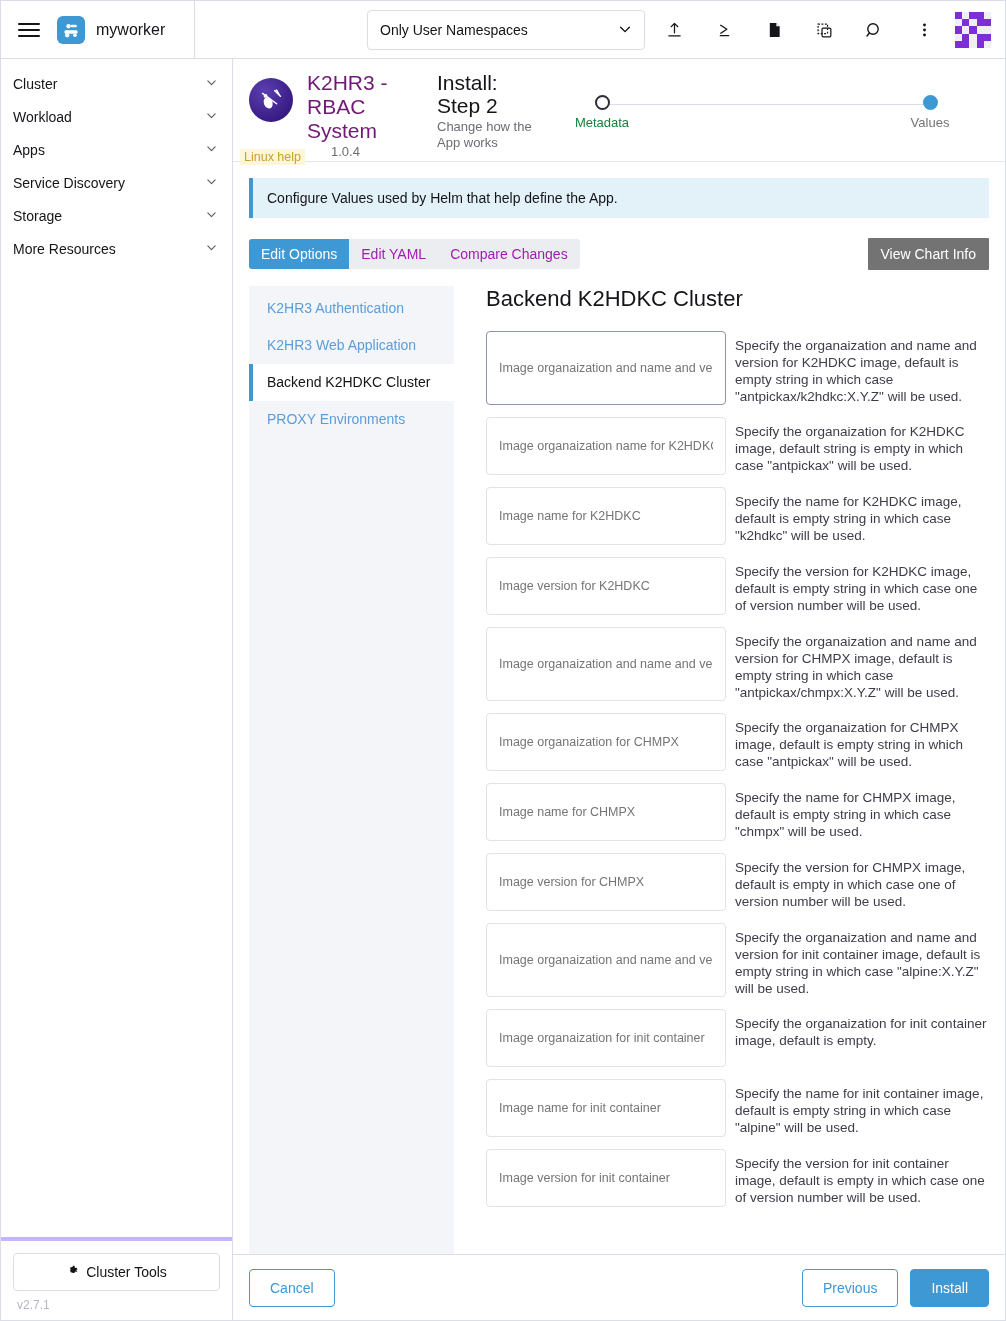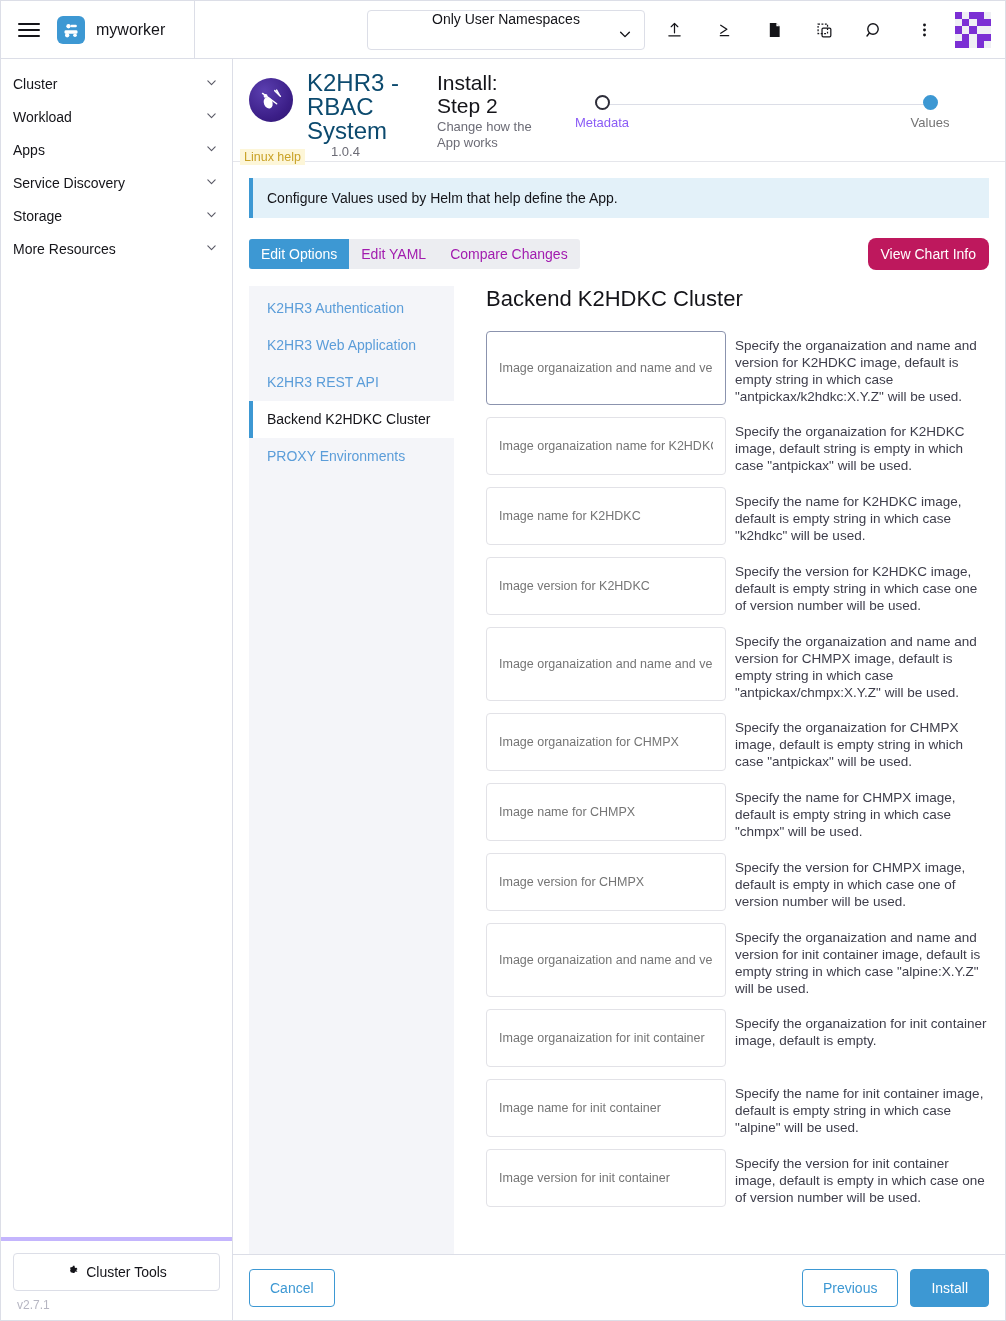--- a/index.html
+++ b/index.html
@@ -29,21 +29,21 @@
     display: flex; align-items: center; justify-content: center;
   }
   .brand-name { font-size: 16px; color: #141419; }
   .topbar-divider { width: 1px; height: 58px; background: #dcdee7; margin-left: 29px; }
 
   .ns-select {
     position: absolute; left: 366px; top: 9px;
     width: 278px; height: 40px;
     border: 1px solid #dcdee7; border-radius: 4px; background: #fff;
     display: flex; align-items: center; padding: 0 12px;
-    font-size: 14px; color: #141419; cursor: pointer; flex-direction: column;
+    font-size: 14px; color: #141419; cursor: pointer;
   }
   .ns-select .caret { margin-left: auto; }
 
   .top-icons { position: absolute; right: 8px; top: 0; height: 58px; display: flex; align-items: center; gap: 0; }
   .top-icon {
     width: 50px; height: 58px; display: flex; align-items: center; justify-content: center;
     cursor: pointer; color: #141419;
   }
   .avatar {
     width: 36px; height: 36px; margin-left: 6px; margin-right: 6px;
@@ -84,52 +84,52 @@
     display: flex; align-items: flex-start; padding: 12px 16px 0 16px;
     border-bottom: 1px solid #e5e6eb; position: relative; min-height: 103px;
   }
   .app-icon {
     width: 44px; height: 44px; border-radius: 50%;
     background: radial-gradient(circle at 35% 30%, #5b3fb0 0%, #3b1e87 65%, #2e166e 100%);
     display: flex; align-items: center; justify-content: center;
     flex: 0 0 44px; margin-top: 7px;
   }
   .app-titlebox { margin-left: 14px; width: 108px; flex: 0 0 108px; position: relative; }
-  .app-title { font-size: 24px; line-height: 24px; color: #0c4a6e; }
+  .app-title { font-size: 21px; line-height: 24px; color: #701a75; }
   .app-version { font-size: 13px; color: #6c6c76; margin-top: 1px; margin-left: 24px; }
   .linux-badge {
     position: absolute; left: -67px; top: 78px;
     background: #fdf6d8; color: #c9a227;
     font-size: 12.5px; padding: 1px 4px; white-space: nowrap;
   }
   .step-box { margin-left: 22px; width: 108px; flex: 0 0 108px; }
   .step-title { font-size: 21px; line-height: 23px; color: #141419; }
   .step-sub { font-size: 13px; line-height: 16px; color: #6c6c76; margin-top: 2px; }
 
   .stepper { flex: 1 1 auto; position: relative; margin-left: 22px; margin-top: 24px; height: 60px; }
   .stepper-line { position: absolute; left: 28px; right: 58px; top: 9px; height: 1px; background: #dcdee7; }
   .step-node { position: absolute; top: 0; display: flex; flex-direction: column; align-items: center; width: 70px; cursor: pointer; }
   .step-node .dot { width: 15px; height: 15px; border-radius: 50%; background: #fff; border: 2px solid #2d2d39; }
   .step-node.active .dot { background: #3d98d3; border-color: #3d98d3; }
-  .step-node .lbl { font-size: 13px; color: #8b5cf6; margin-top: 5px; white-space: nowrap; }
+  .step-node .lbl { font-size: 13px; color: #15803d; margin-top: 5px; white-space: nowrap; }
   .step-node.active .lbl { color: #737373; }
 
   .notice-wrap { padding: 16px 16px 0 16px; }
   .notice {
     background: #e3f1f9; border-left: 4px solid #3d98d3;
     padding: 12px 14px; font-size: 14px; color: #141419;
   }
 
   .tabs-row { display: flex; align-items: center; padding: 20px 16px 0 16px; }
   .tabgroup { display: flex; background: #ecedf1; border-radius: 3px; overflow: hidden; }
   .tab { padding: 7px 12px; font-size: 14px; color: #a21caf; cursor: pointer; white-space: nowrap; }
   .tab.active { background: #3d98d3; color: #fff; }
   .btn-chartinfo {
-    margin-left: auto; background: #be185d; color: #fff; border: none;
-    border-radius: 8px; padding: 8px 13px; font-size: 14px; cursor: pointer;
+    margin-left: auto; background: #737373; color: #fff; border: none;
+    border-radius: 1px; padding: 8px 13px; font-size: 14px; cursor: pointer;
     font-family: "Liberation Sans", sans-serif;
   }
 
   
   .pane { flex: 1 1 auto; display: flex; min-height: 0; padding: 16px 16px 0 16px; overflow: hidden; }
   .questions-nav { width: 205px; flex: 0 0 205px; background: #f4f5f9; align-self: stretch; padding-top: 4px; }
   .q-item {
     padding: 10px 14px; font-size: 14px; color: #5b9dd9; cursor: pointer; line-height: 17px;
     border-left: 4px solid transparent;
   }
@@ -376,21 +376,20 @@
           <div class="tab">Edit YAML</div>
           <div class="tab">Compare Changes</div>
         </div>
         <button class="btn-chartinfo">View Chart Info</button>
       </div>
 
       <div class="pane">
         <div class="questions-nav">
           <div class="q-item">K2HR3 Authentication</div>
           <div class="q-item">K2HR3 Web Application</div>
-          <div class="q-item">K2HR3 REST API</div>
           <div class="q-item active">Backend K2HDKC Cluster</div>
           <div class="q-item">PROXY Environments</div>
         </div>
 
         <div class="fields-area">
           <div class="fields-title">Backend K2HDKC Cluster</div>
           <div id="fields-list">
               <div class="field-row focused">
                 <input class="field-input" type="text" placeholder="Image organaization and name and version for K2HDKC" style="">
                 <div class="field-desc">Specify the organaization and name and version for K2HDKC image, default is empty string in which case "antpickax/k2hdkc:X.Y.Z" will be used.</div>

